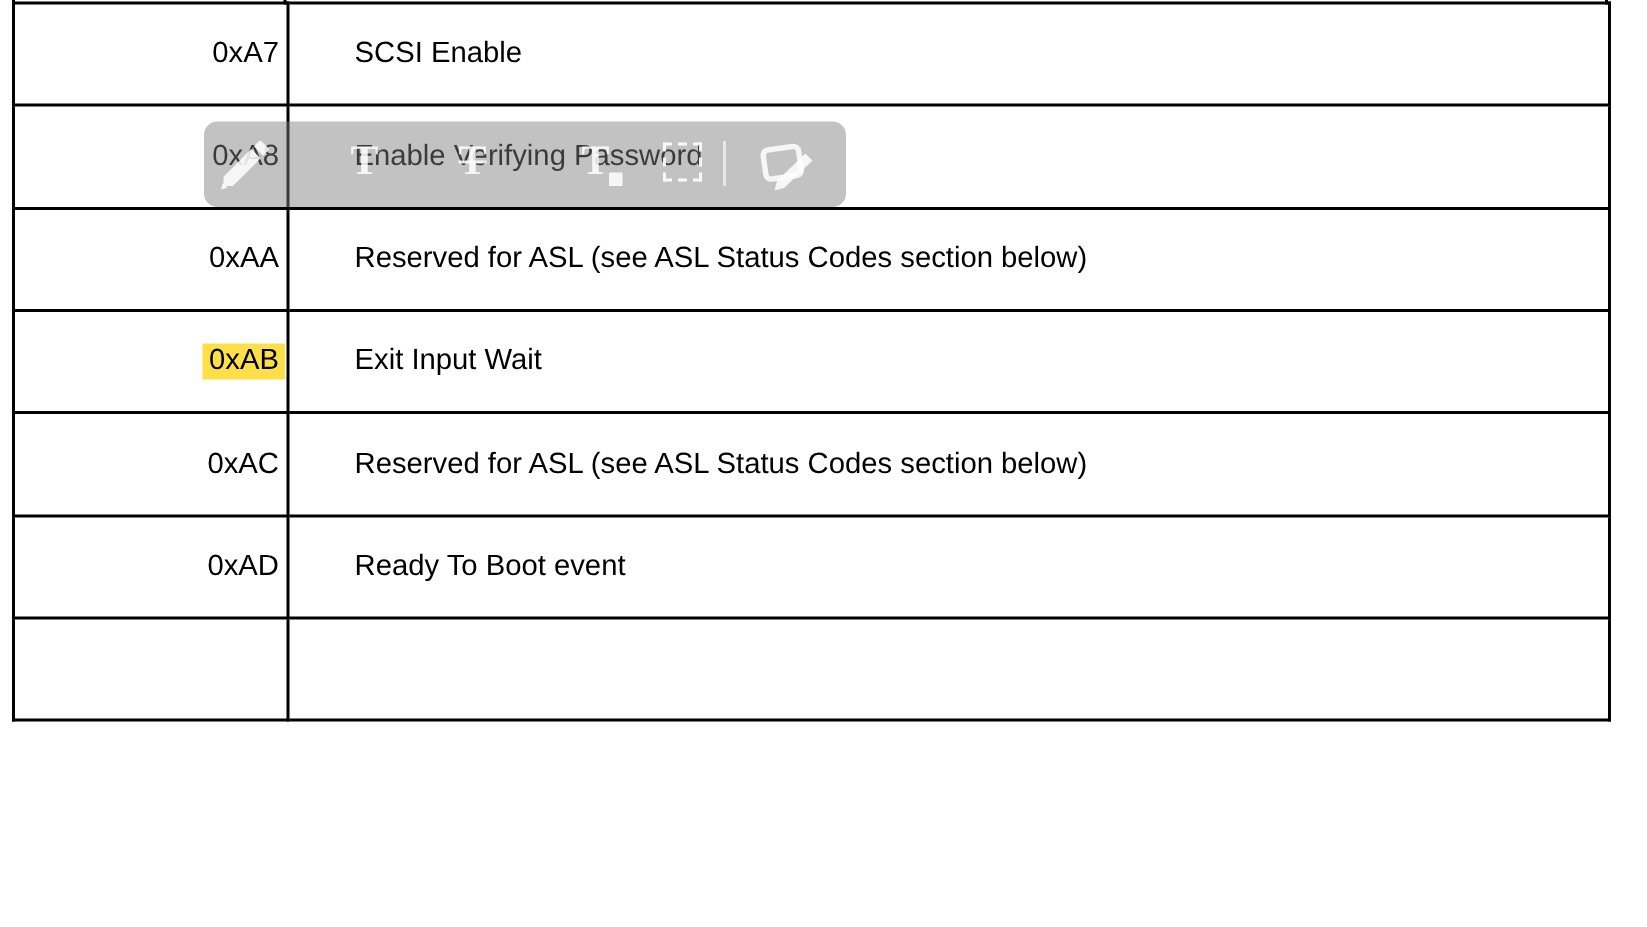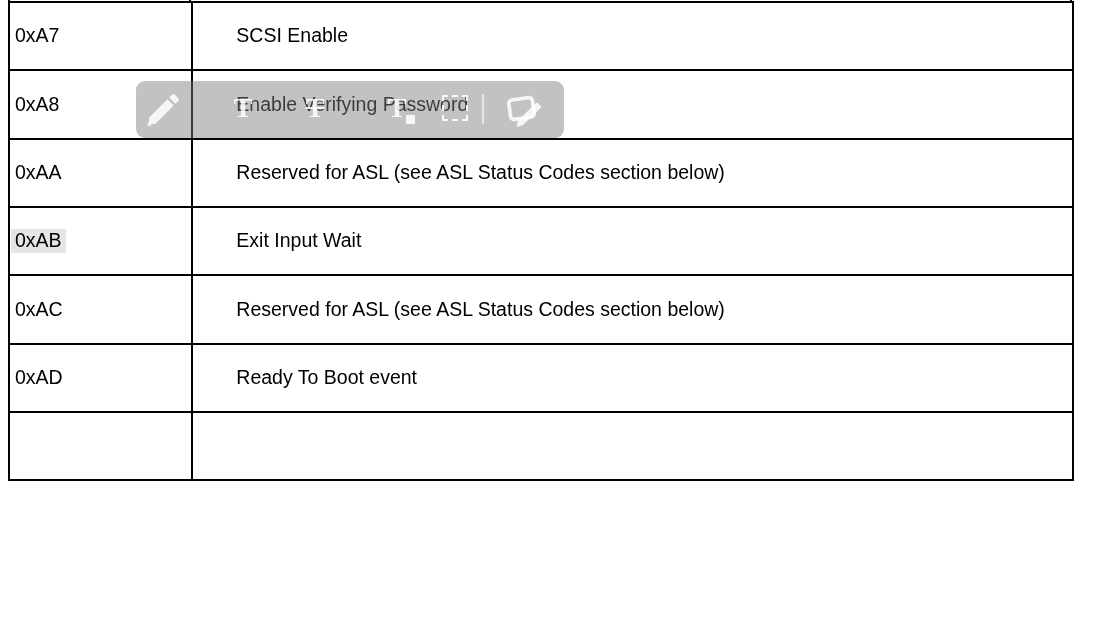--- a/index.html
+++ b/index.html
@@ -27,21 +27,21 @@
   table.status-table td {
     border: 2px solid #000;
     font-size: 19.5px;
     color: #000;
     line-height: 1.1;
     vertical-align: middle;
     overflow: hidden;
   }
   col.c1 { width: 183px; }
   col.c2 { width: 881px; }
-  td.code { text-align: left; }
+  td.code { text-align: right; }
   td.desc { padding-left: 0; white-space: pre-wrap; }
   tbody tr { height: 36.35px; }
   tbody tr:first-child { height: 33px; }
   tbody tr:last-child { height: 41px; }
   .code-text { display: inline-block; padding: 1px 4px; }
 
   
   .toolbar {
     position: absolute;
     left: 136px; top: 81px;
@@ -123,21 +123,21 @@
       <td class="code">
         <span class="code-text">0xAA</span>
       </td>
       <td class="desc">
         <span>Reserved for ASL (see ASL Status Codes section below)</span>
       </td>
     </tr>
 
     <tr>
       <td class="code">
-        <span class="code-text" style="background: #e5e5e5;">0xAB</span>
+        <span class="code-text" style="background: #fde047;">0xAB</span>
       </td>
       <td class="desc">
         <span>Exit Input Wait</span>
       </td>
     </tr>
 
     <tr>
       <td class="code">
         <span class="code-text">0xAC</span>
       </td>

